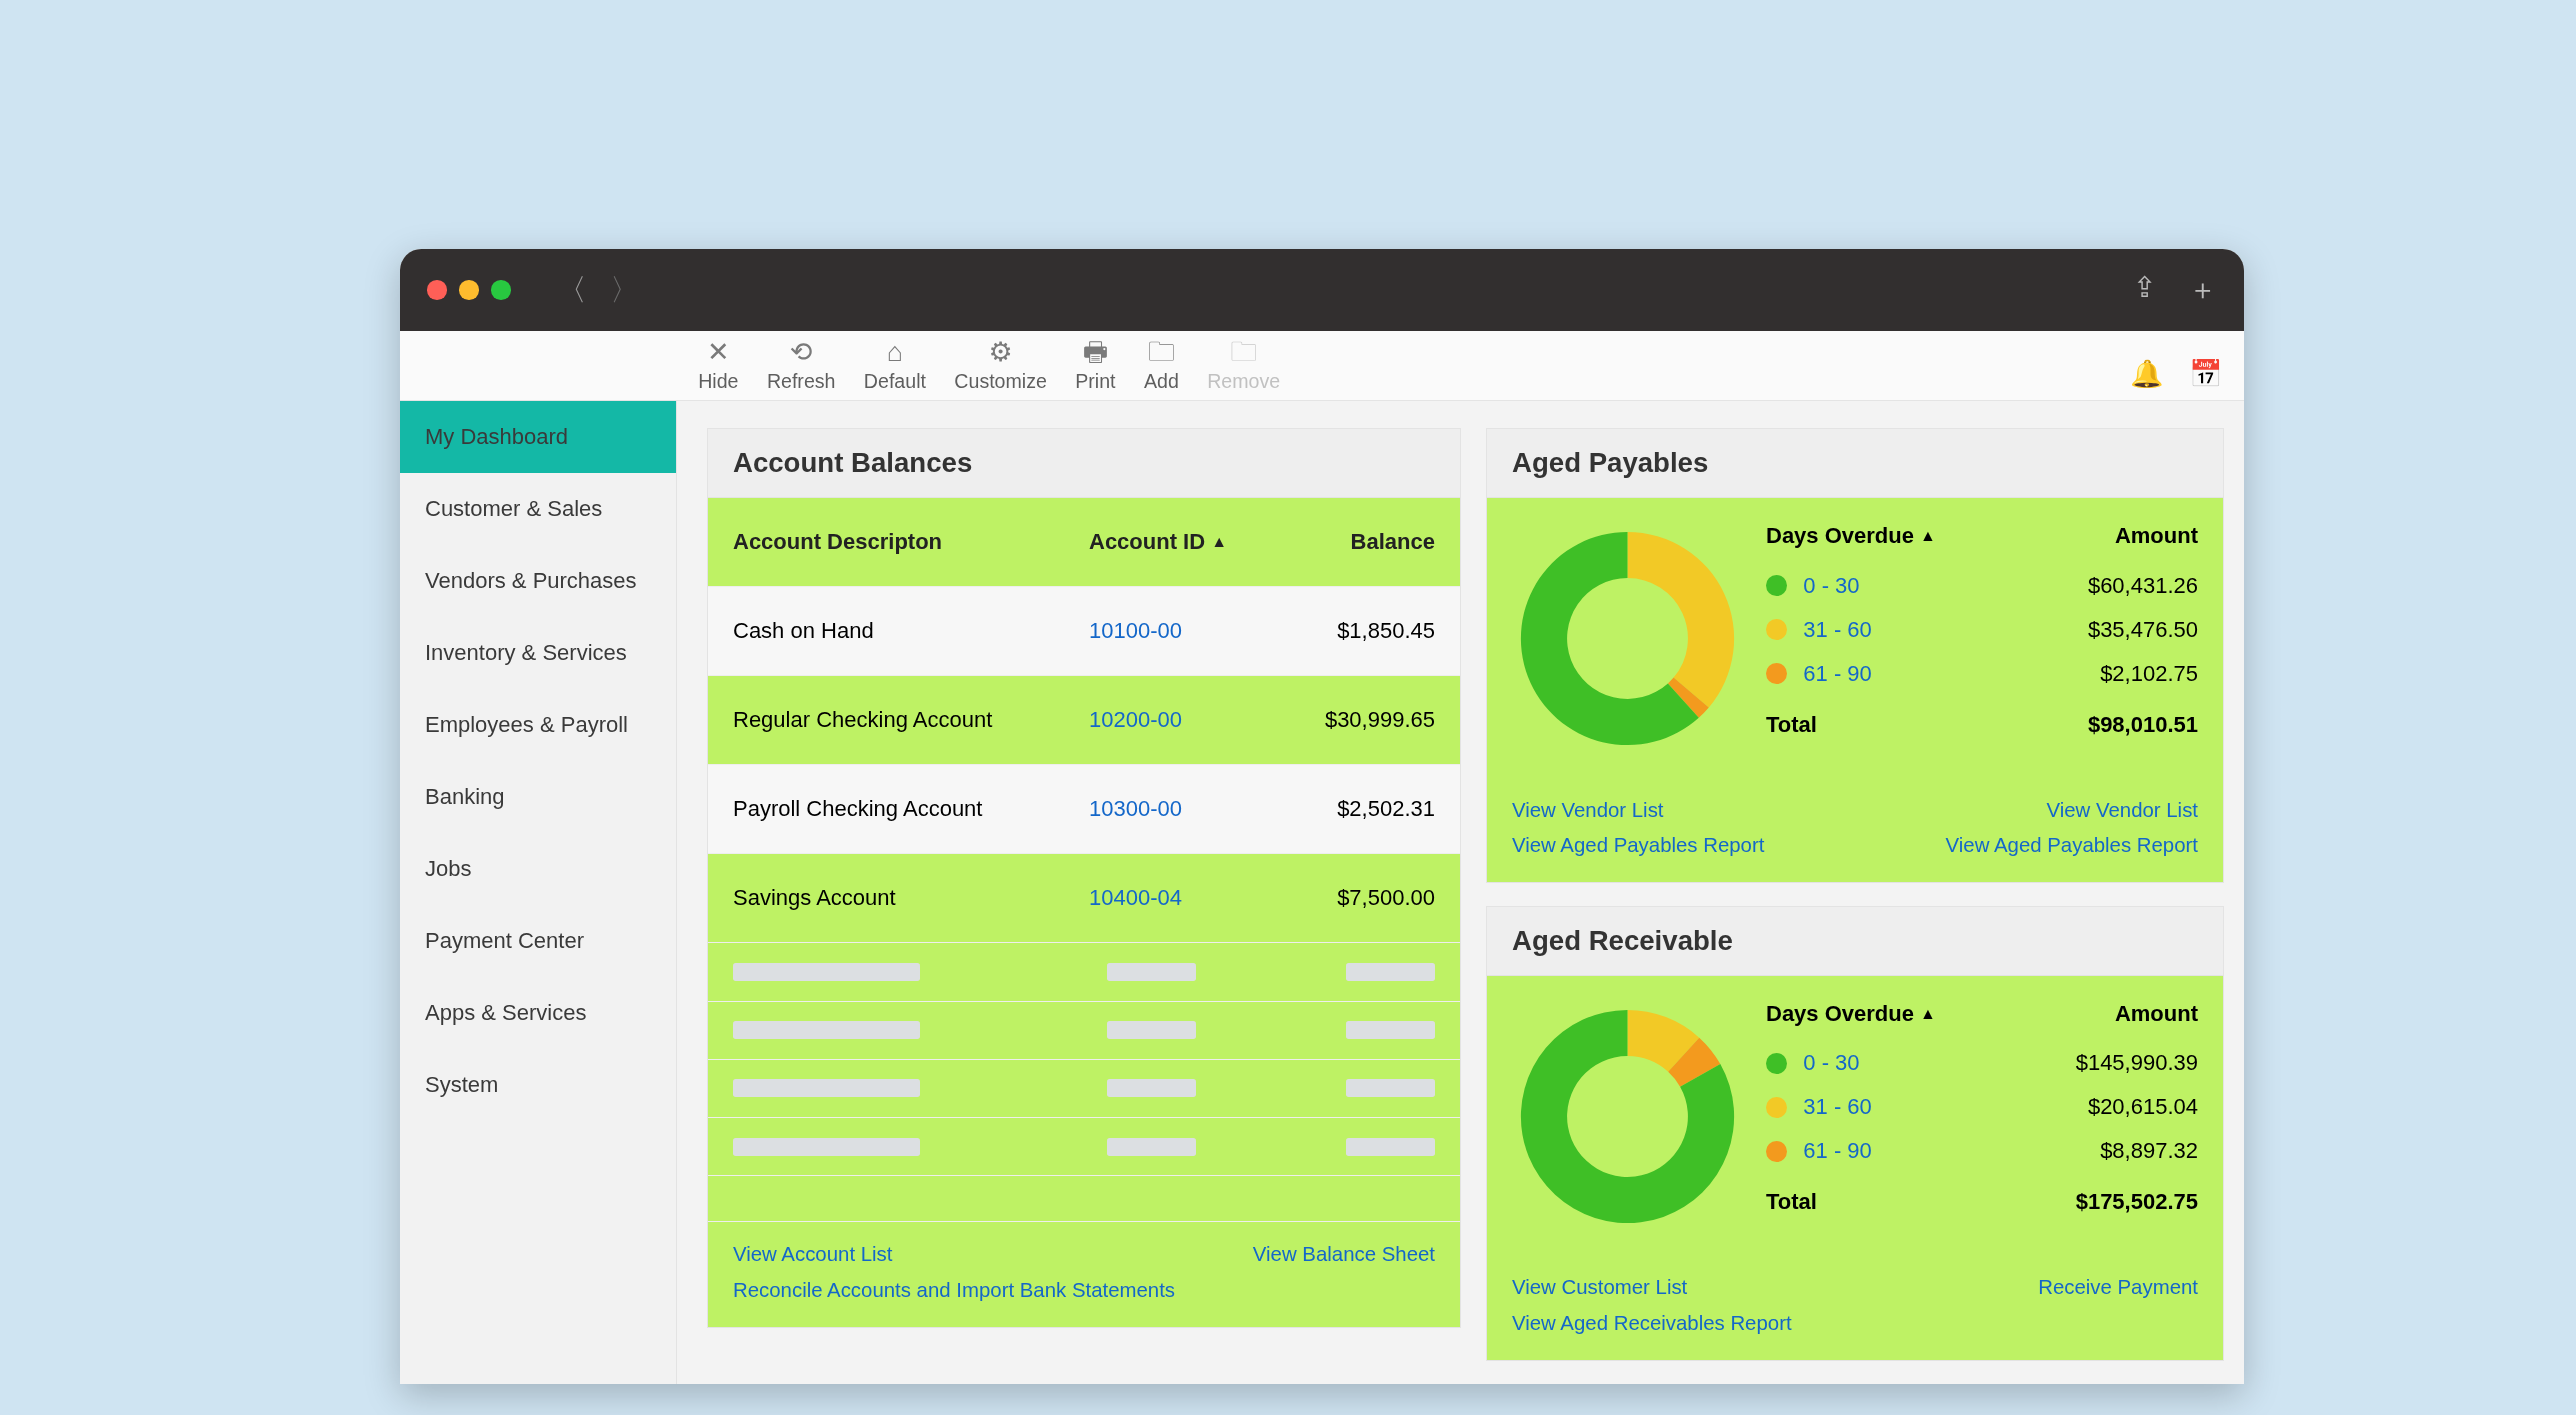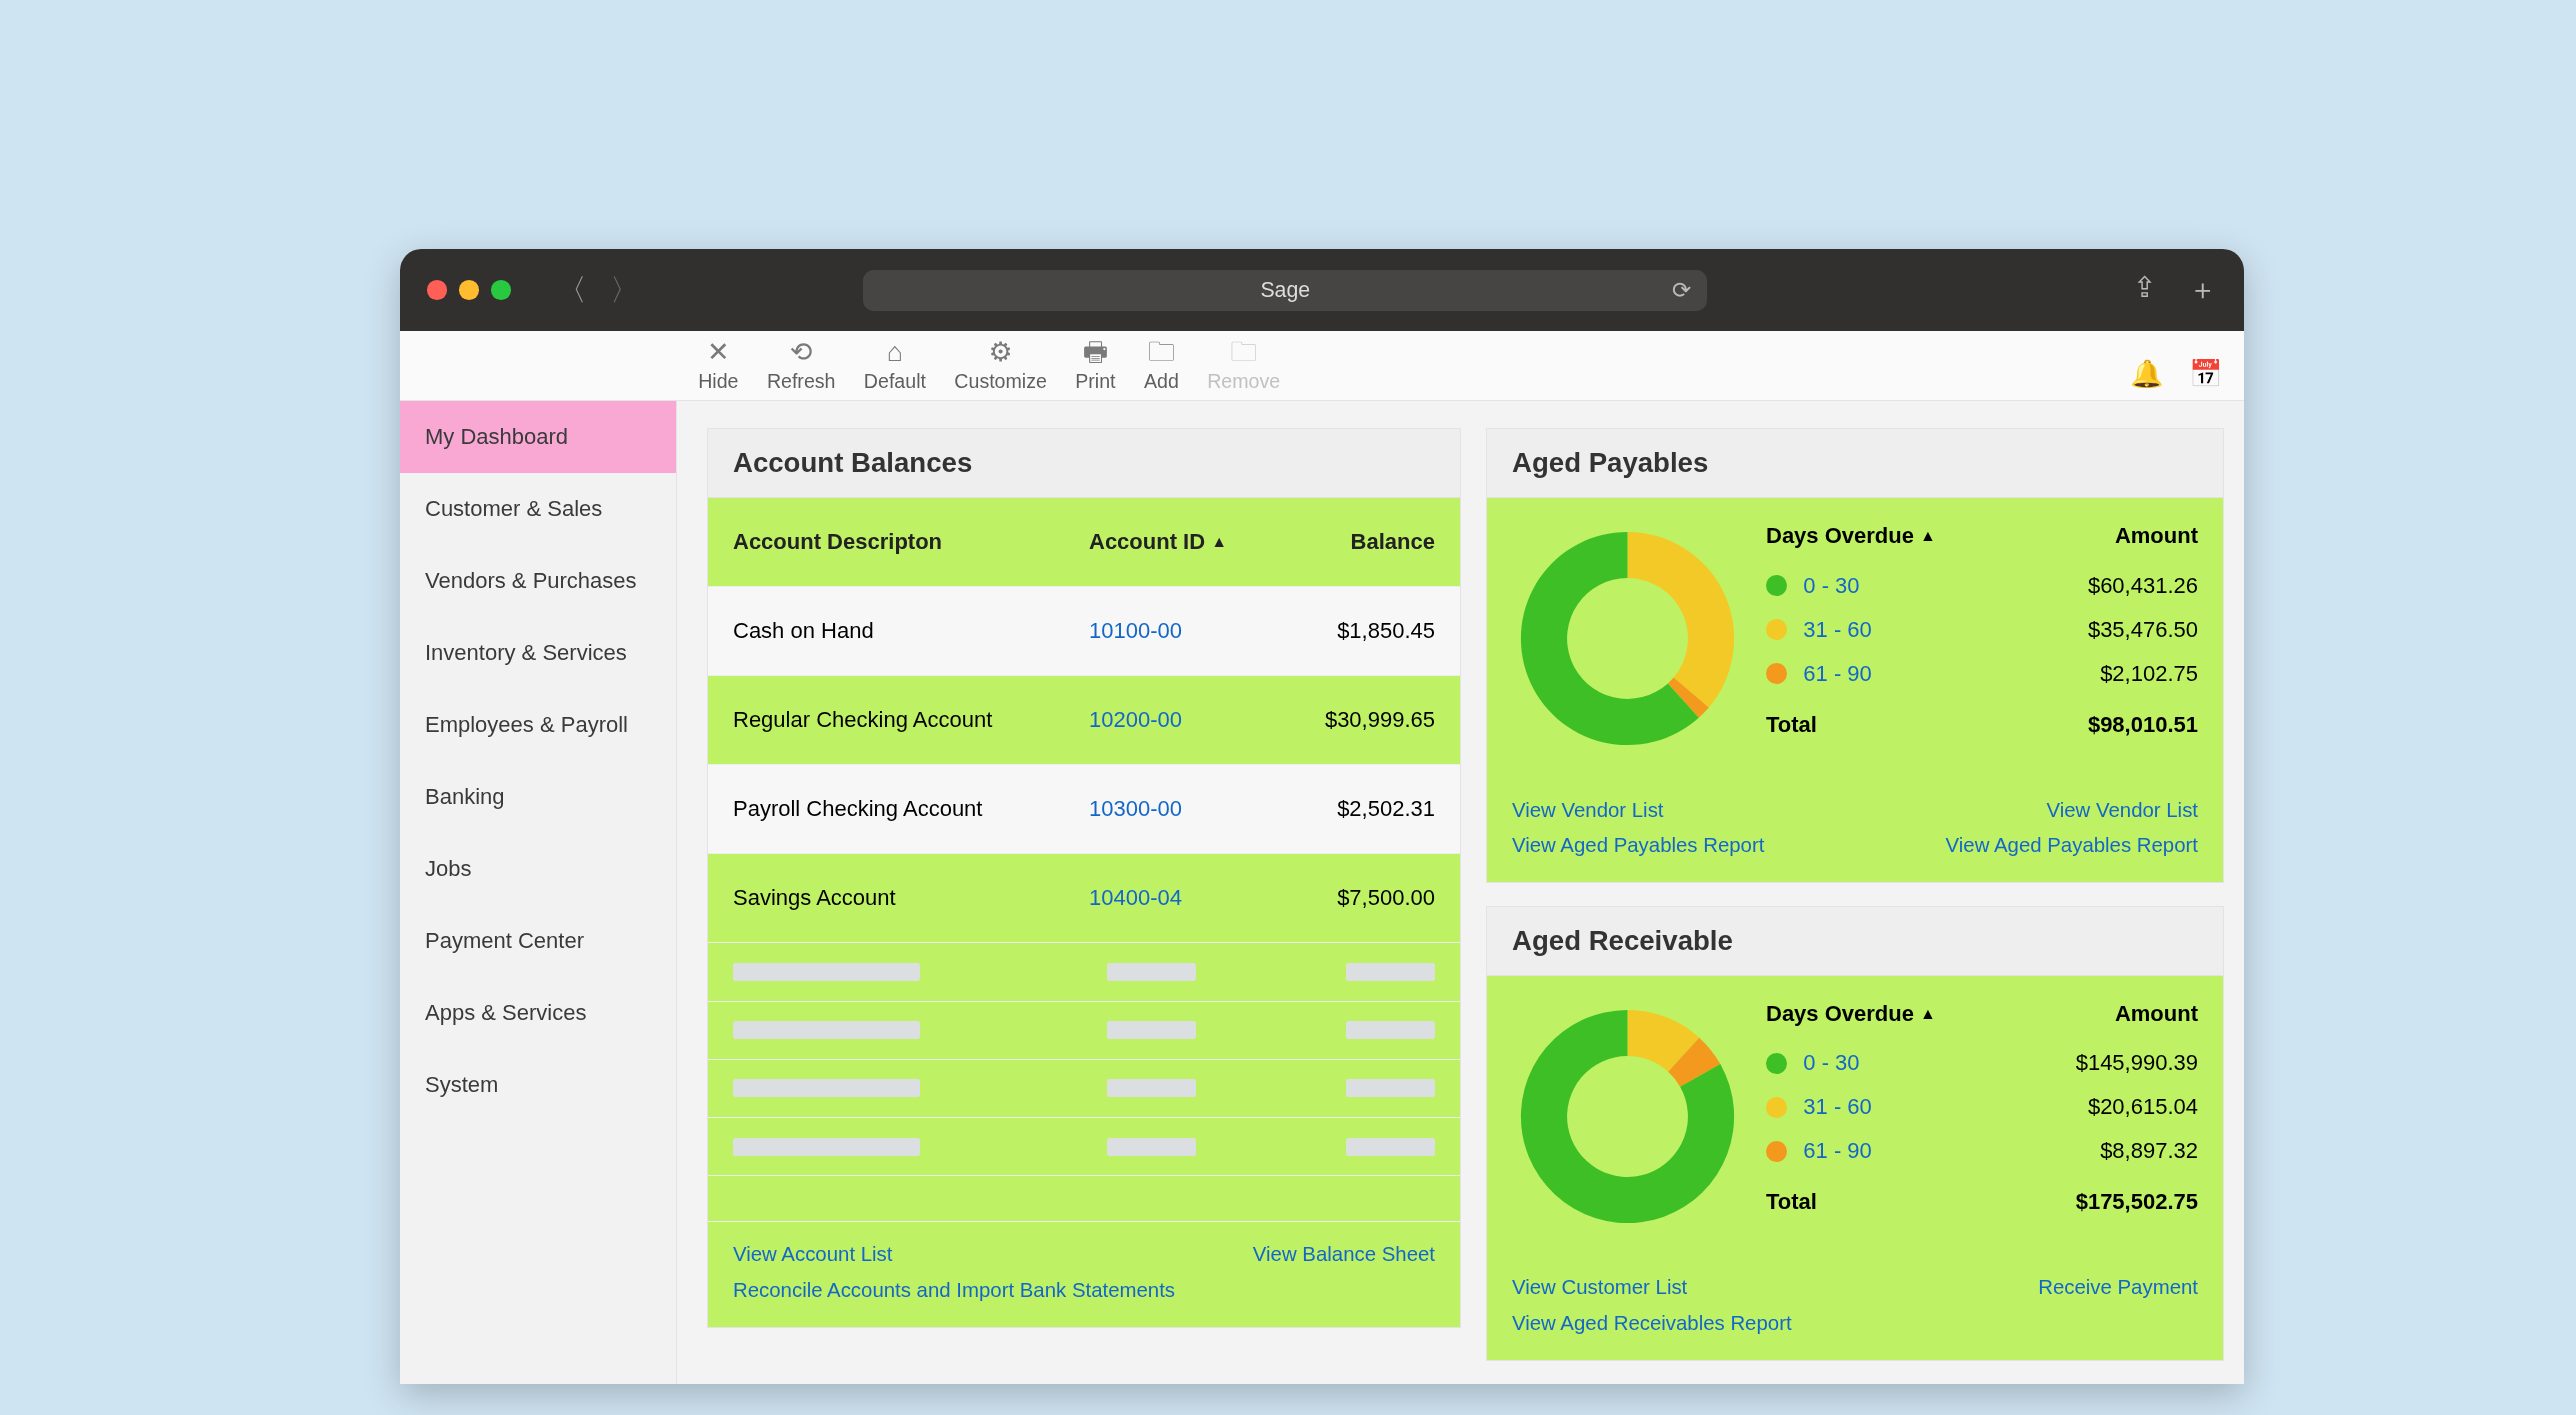--- a/index.html
+++ b/index.html
@@ -77,21 +77,21 @@
     background:#f2f2f2;
     border-right:0.9px solid #e3e3e3;
     display:flex; flex-direction:column;
   }
   .sidebar-item{
     padding:23px 25px;
     font-size:22px;
     color:#3a3a3a;
     cursor:pointer;
   }
-  .sidebar-item.active{background:#f9a8d4; font-weight:500;}
+  .sidebar-item.active{background:#14b8a6; font-weight:500;}
 
   .main{
     flex:1;
     background:#f3f3f3;
     padding:27px 25px 0 30px;
     display:flex;
     gap:25px;
   }
   .col-left{width:754px;}
   .col-right{width:738px;}
@@ -162,24 +162,20 @@
   <div class="titlebar">
     <div class="traffic">
       <div class="dot red"></div>
       <div class="dot yellow"></div>
       <div class="dot green"></div>
     </div>
     <div class="nav-arrows">
       <span>〈</span>
       <span style="color:#6a6a6a;">〉</span>
     </div>
-    <div class="urlbar">
-      <span>Sage</span>
-      <span class="reload">⟳</span>
-    </div>
     <div class="titlebar-right">
       <span>⇪</span>
       <span>＋</span>
     </div>
   </div>
 
   <div class="toolbar">
     <div class="toolbar-left" id="toolbar-left">
         <div class="tool">
           <div class="ico">✕</div>

